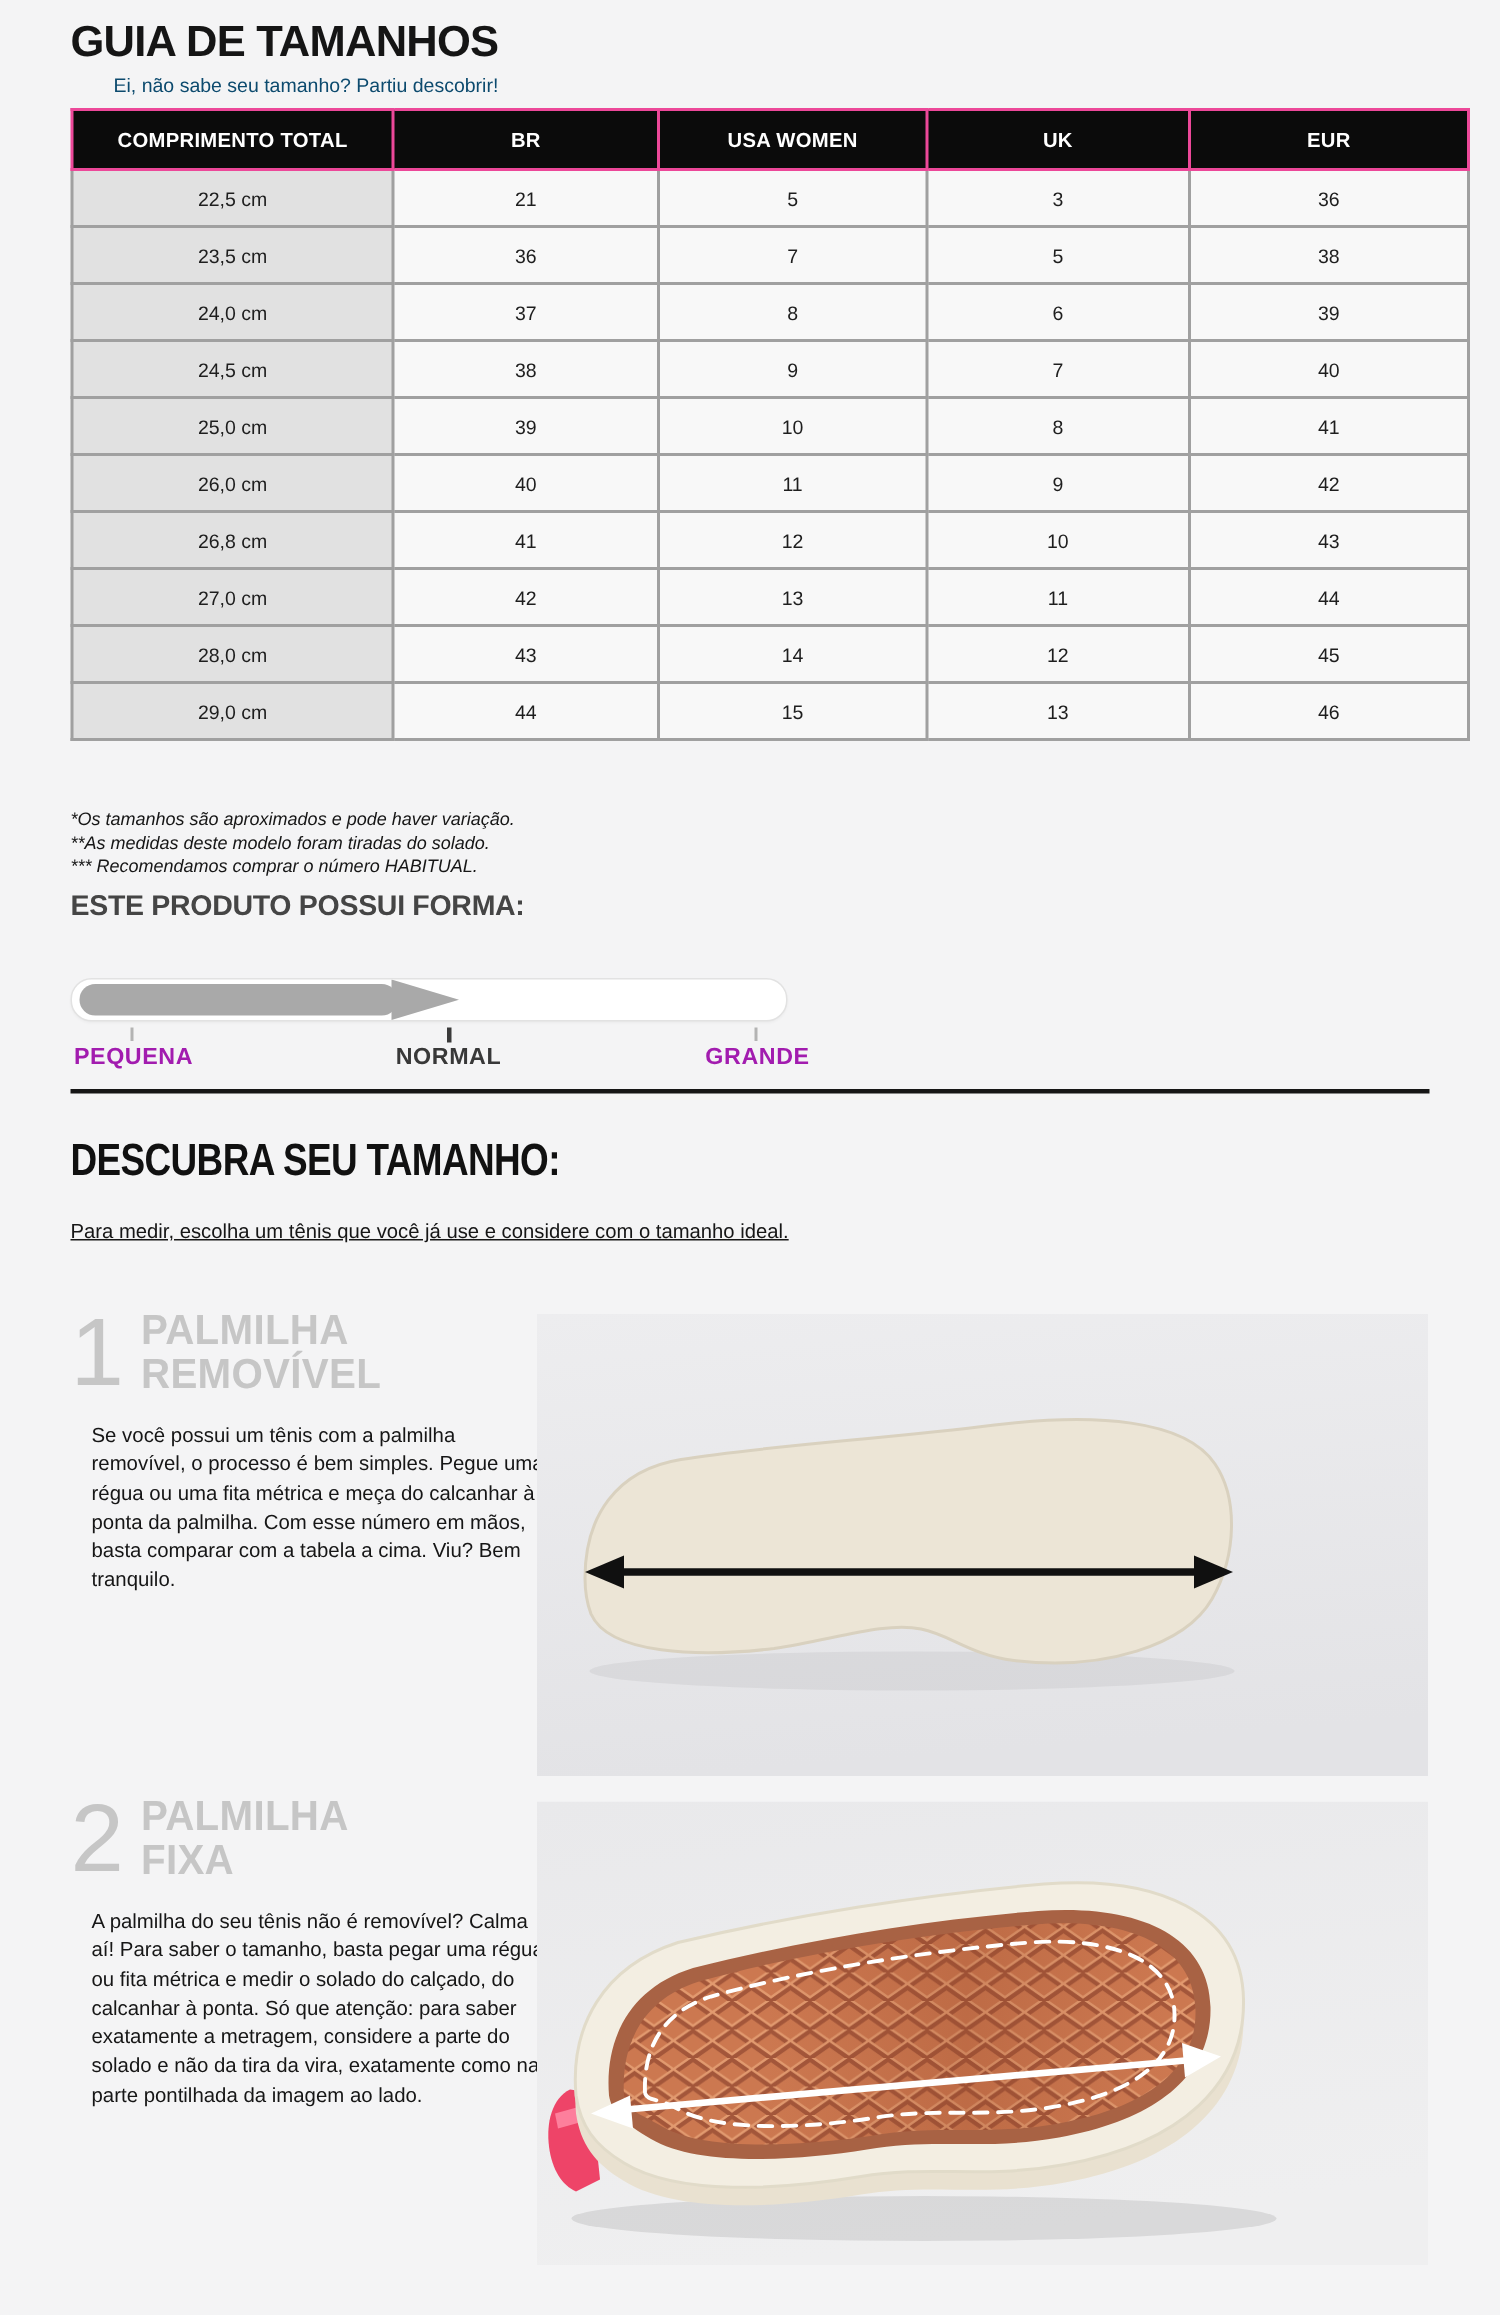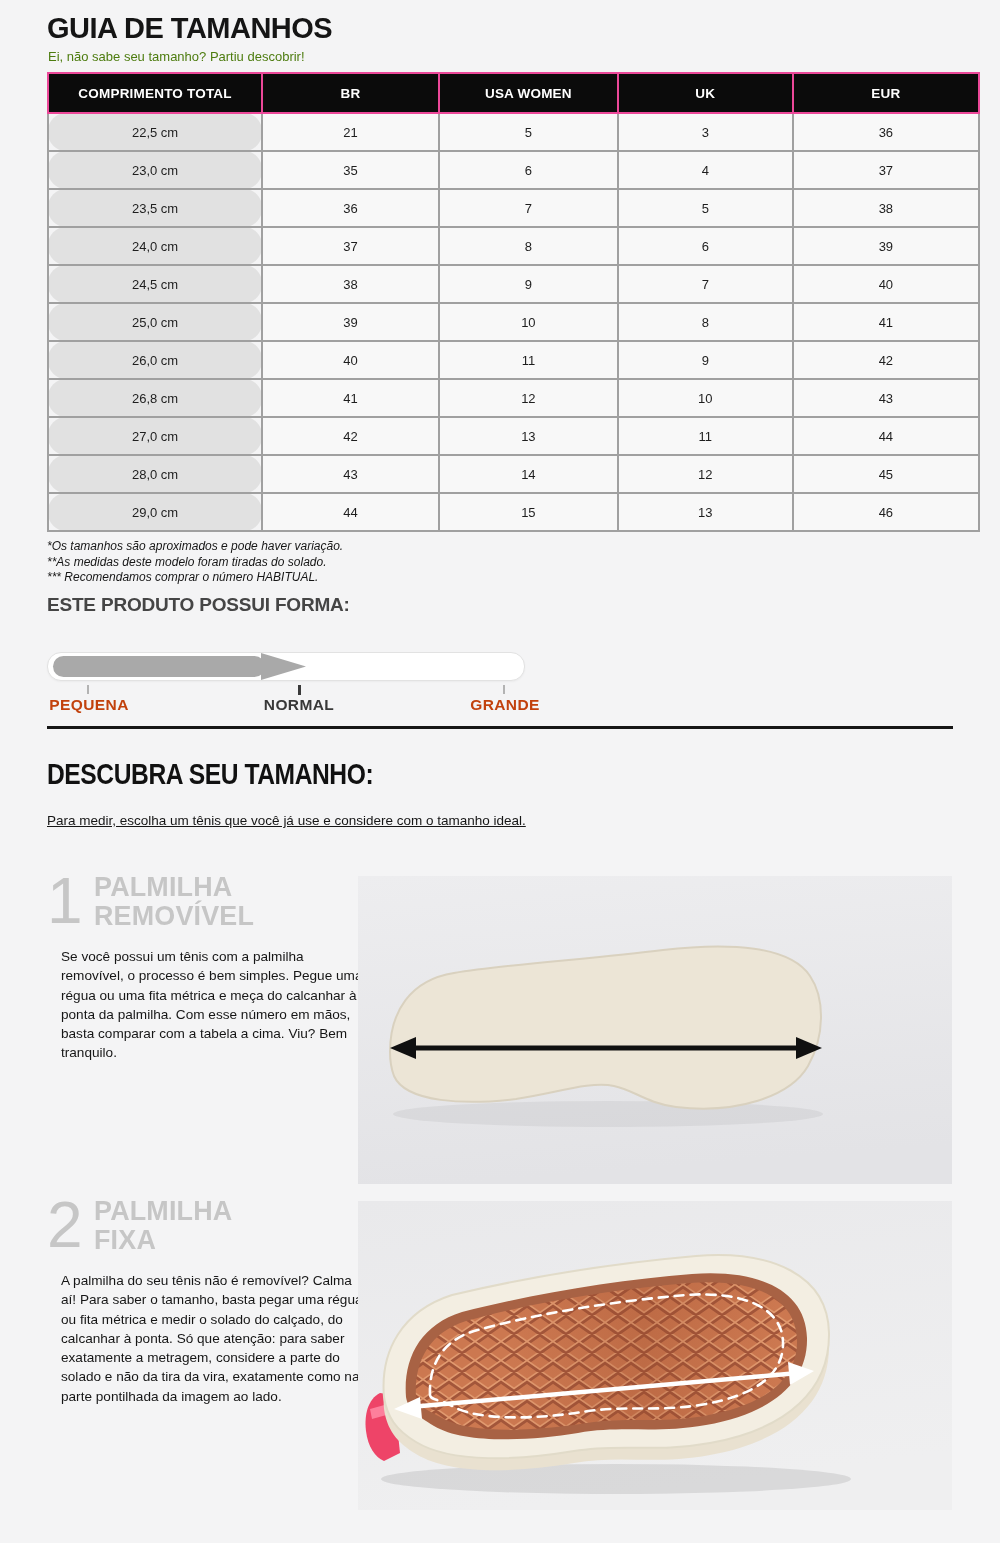--- a/index.html
+++ b/index.html
@@ -2,42 +2,42 @@
 <html><head>
 <meta charset="utf-8">
 <style>
   html,body{margin:0;padding:0;background:#f4f4f5;}
   body{font-family:"Liberation Sans",sans-serif;color:#1a1a1a;}
   .page{position:relative;width:1000px;height:1543px;background:#f4f4f5;overflow:hidden;}
 
   
   .hdr{position:absolute;left:47px;top:12px;}
   .hdr h1{margin:0;font-size:29px;font-weight:bold;letter-spacing:-0.5px;color:#151515;}
-  .hdr p{margin:4px 0 0 1px;font-size:13px;color:#4d7c0f;}
+  .hdr p{margin:4px 0 0 1px;font-size:13px;color:#0c4a6e;text-align:right;}
 
   
   table.size{position:absolute;left:47px;top:72px;width:933px;border-collapse:collapse;table-layout:fixed;}
   table.size th{background:#0b0b0b;color:#fff;font-size:13.5px;font-weight:bold;height:36px;border:2px solid #ec4899;letter-spacing:0.2px;}
   table.size td{background:#f8f8f8;text-align:center;font-size:13px;height:34px;border:2px solid #a0a0a0;color:#1e1e1e;}
-  table.size td:first-child{background:#e1e1e1;border-radius:18px;}
+  table.size td:first-child{background:#e1e1e1;}
   table.size col.c0{width:23%;} table.size col.c1{width:19%;} table.size col.c2{width:19.2%;}
   table.size col.c3{width:18.8%;} table.size col.c4{width:20%;}
 
   
   .footnotes{position:absolute;left:47px;top:539px;font-size:12px;line-height:15.5px;color:#161616;font-style:italic;}
   .footnotes p{margin:0;}
 
   
   .forma-h{position:absolute;left:47px;top:594px;margin:0;font-size:19px;font-weight:bold;color:#454545;letter-spacing:-0.2px;}
   .gauge{position:absolute;left:47px;top:652px;width:480px;height:64px;}
   .pill{position:absolute;left:0;top:0;width:476px;height:27px;background:#fff;border:1px solid #e2e2e2;border-radius:14px;box-shadow:0 1px 2px rgba(0,0,0,0.04);}
   .pill svg{display:block;}
   .tick{position:absolute;top:33px;width:2px;height:9px;background:#b3b3b3;}
   .tick.active{background:#3a3a3a;width:3px;height:10px;}
-  .gauge-label{position:absolute;top:44px;transform:translateX(-50%);font-size:15.5px;font-weight:bold;color:#c2410c;letter-spacing:0.4px;white-space:nowrap;}
+  .gauge-label{position:absolute;top:44px;transform:translateX(-50%);font-size:15.5px;font-weight:bold;color:#a21caf;letter-spacing:0.4px;white-space:nowrap;}
   .gauge-label.active{color:#383838;}
 
   .divider{position:absolute;left:47px;top:726px;width:906px;height:3px;background:#161616;}
 
   
   .discover{position:absolute;left:47px;top:757px;width:933px;}
   .discover h2{margin:0;font-size:30px;font-weight:bold;color:#111;letter-spacing:-0.5px;transform:scaleX(0.82);transform-origin:left center;white-space:nowrap;}
   .discover p{margin:0;font-size:13.5px;line-height:16.5px;color:#161616;}
   .discover .intro{margin-top:22px;text-decoration:underline;}
 
@@ -83,27 +83,20 @@
           <th>EUR</th>
         </tr>
       </thead>
       <tbody>
         <tr>
           <td>22,5 cm</td>
           <td>21</td>
           <td>5</td>
           <td>3</td>
           <td>36</td>
-        </tr>
-        <tr>
-          <td>23,0 cm</td>
-          <td>35</td>
-          <td>6</td>
-          <td>4</td>
-          <td>37</td>
         </tr>
         <tr>
           <td>23,5 cm</td>
           <td>36</td>
           <td>7</td>
           <td>5</td>
           <td>38</td>
         </tr>
         <tr>
           <td>24,0 cm</td>

